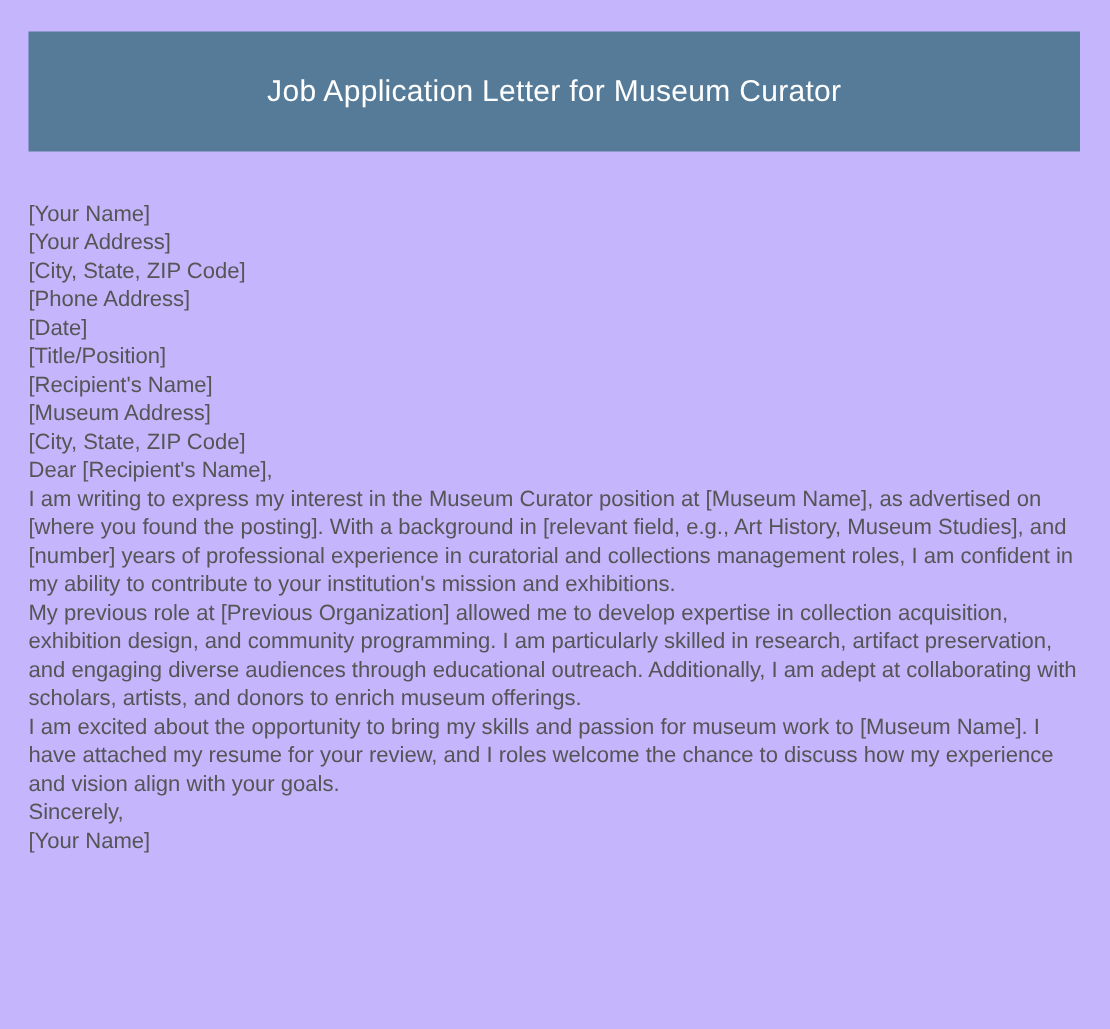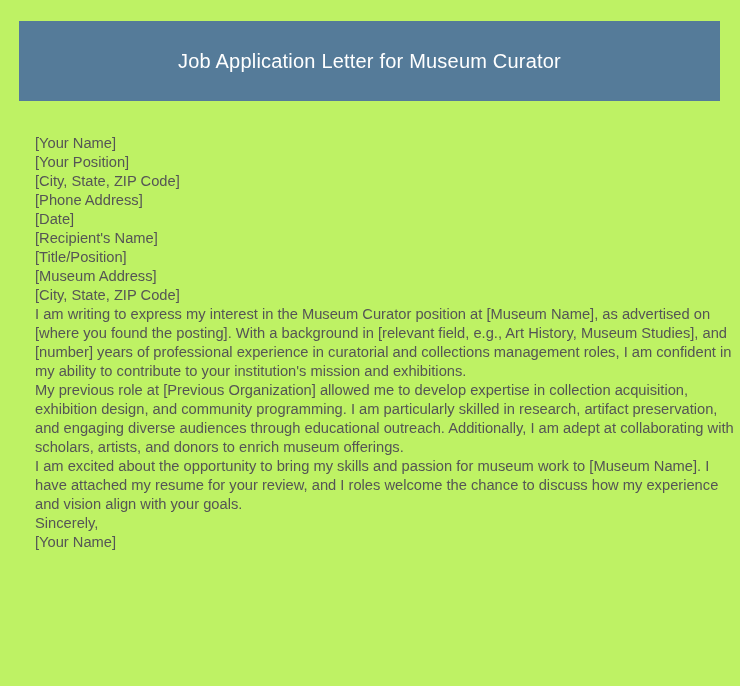--- a/index.html
+++ b/index.html
@@ -10,21 +10,21 @@
   body {
     width: 740px;
     height: 686px;
     font-family: "Liberation Sans", sans-serif;
     overflow: hidden;
   }
   .page {
     position: relative;
     width: 740px;
     height: 686px;
-    background: #bef264;
+    background: #c4b5fd;
   }
   .letter-header {
     position: absolute;
     left: 19px;
     top: 21px;
     width: 701px;
     height: 80px;
     background: #557b99;
     display: flex;
     align-items: center;
@@ -43,47 +43,47 @@
   .letter-body {
     position: absolute;
     left: 19px;
     top: 134px;
     width: 704px;
     color: #555555;
     font-size: 14.7px;
     line-height: 19px;
     font-family: "Liberation Sans", sans-serif;
     text-align: left;
-    margin-left: 16px;
   }
   .letter-line {
     display: block;
     white-space: normal;
     word-wrap: break-word;
   }
 </style>
 </head>
 <body>
 
 <div class="page">
 
   <div class="letter-header">
     <div class="letter-title">Job Application Letter for Museum Curator</div>
   </div>
 
   <div class="letter-body">
     <span class="letter-line">[Your Name]</span>
-    <span class="letter-line">[Your Position]</span>
+    <span class="letter-line">[Your Address]</span>
     <span class="letter-line">[City, State, ZIP Code]</span>
     <span class="letter-line">[Phone Address]</span>
     <span class="letter-line">[Date]</span>
+    <span class="letter-line">[Title/Position]</span>
     <span class="letter-line">[Recipient's Name]</span>
-    <span class="letter-line">[Title/Position]</span>
     <span class="letter-line">[Museum Address]</span>
     <span class="letter-line">[City, State, ZIP Code]</span>
+    <span class="letter-line">Dear [Recipient's Name],</span>
     <span class="letter-line">I am writing to express my interest in the Museum Curator position at [Museum Name], as advertised on [where you found the posting]. With a background in [relevant field, e.g., Art History, Museum Studies], and [number] years of professional experience in curatorial and collections management roles, I am confident in my ability to contribute to your institution's mission and exhibitions.</span>
     <span class="letter-line">My previous role at [Previous Organization] allowed me to develop expertise in collection acquisition, exhibition design, and community programming. I am particularly skilled in research, artifact preservation, and engaging diverse audiences through educational outreach. Additionally, I am adept at collaborating with scholars, artists, and donors to enrich museum offerings.</span>
     <span class="letter-line">I am excited about the opportunity to bring my skills and passion for museum work to [Museum Name]. I have attached my resume for your review, and I roles welcome the chance to discuss how my experience and vision align with your goals.</span>
     <span class="letter-line">Sincerely,</span>
     <span class="letter-line">[Your Name]</span>
   </div>
 
 </div>
 
 </body></html>

